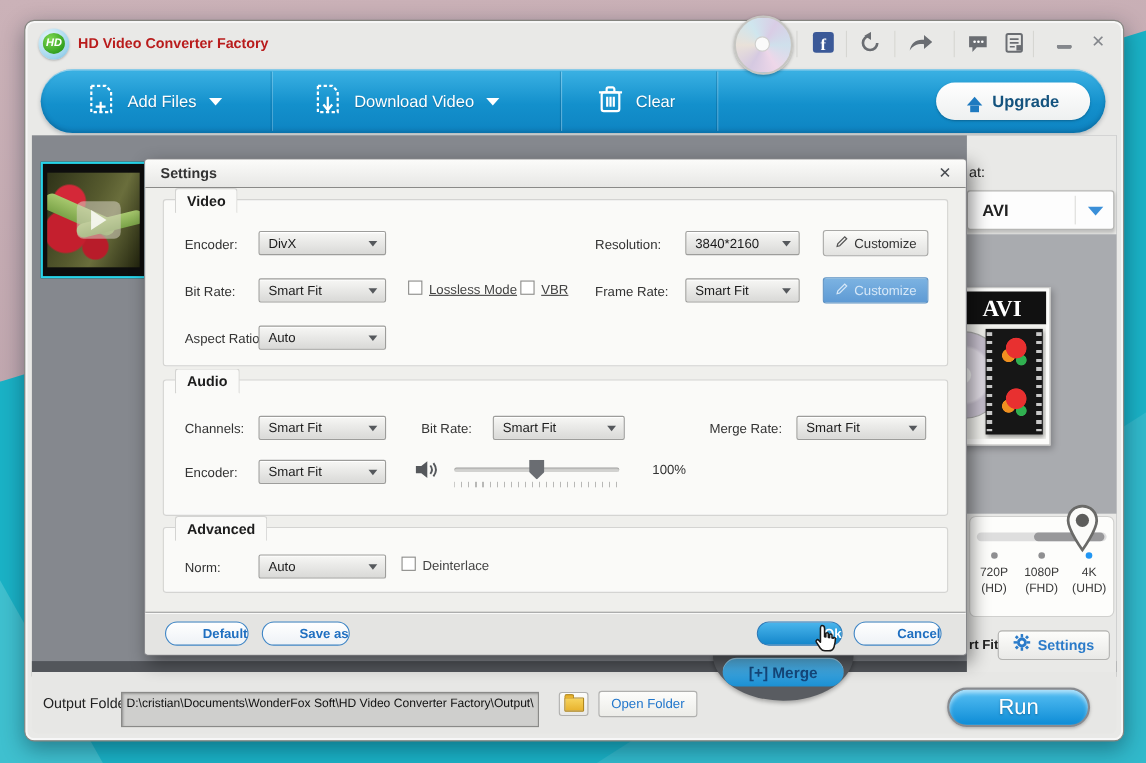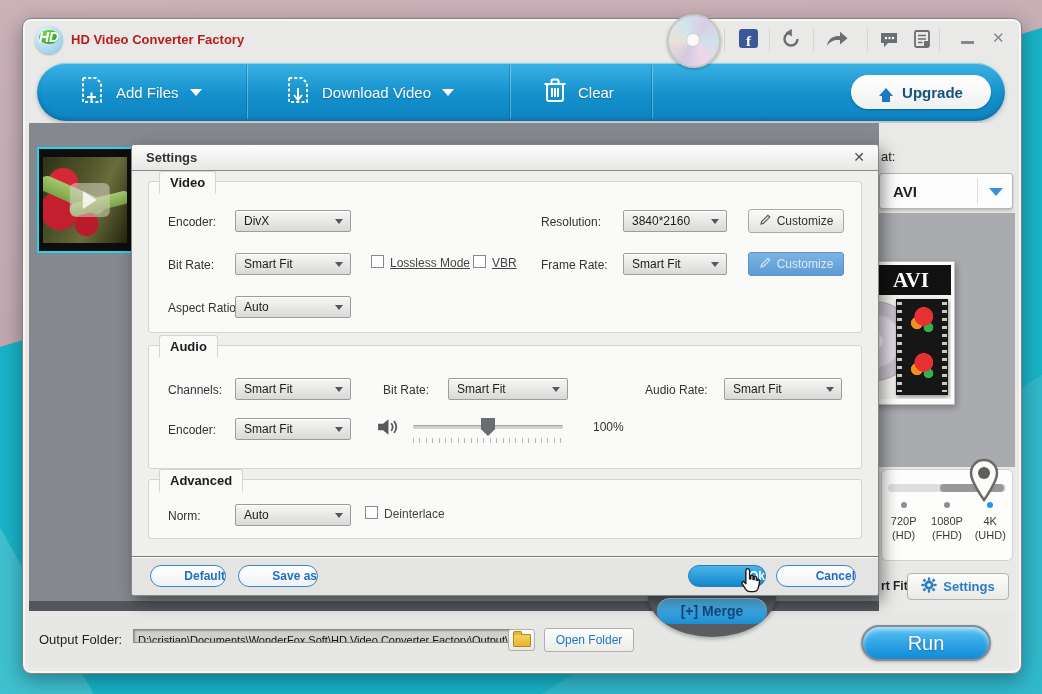--- a/index.html
+++ b/index.html
@@ -17,23 +17,23 @@
   
   .window{left:22px;top:18px;width:998px;height:654px;background:#e9e9e7;
     border:1px solid #84847f;border-radius:9px;
     box-shadow:0 6px 20px rgba(0,25,40,.4), inset 0 0 0 2px rgba(255,255,255,.65);}
 
   
   .titlebar{left:0;top:0;right:0;height:42px;}
   .logo{left:12px;top:7px;width:28px;height:28px;border-radius:50%;
     background:radial-gradient(circle at 35% 30%,#e8f6fc,#9fd4ec 70%,#6db4dc);
     box-shadow:0 1px 2px rgba(0,0,0,.25);}
-  .logo-in{left:4px;top:4px;width:20px;height:14px;border-radius:50%;
+  .logo-in{left:4px;top:4px;width:20px;height:19px;border-radius:50%;
     background:radial-gradient(circle at 35% 30%,#7fd853,#2f9e1c 75%);
-    color:#fff;font-size:14px;font-weight:bold;font-style:italic;
+    color:#fff;font-size:10px;font-weight:bold;font-style:italic;
     display:flex;align-items:center;justify-content:center;}
   .win-title{left:48px;top:13px;font-size:13px;font-weight:600;color:#b91c1c;}
   .disc{left:644px;top:-5px;width:50px;height:50px;border-radius:50%;
     background:conic-gradient(from 30deg,#d9cde5,#cfe0ec,#eed7e9,#d5c9e1,#e9e1d9,#cfe6ee,#d9cde5);
     border:2px solid #c6c6c2;box-shadow:0 1px 3px rgba(0,0,0,.3);z-index:6;}
   .disc::after{content:"";position:absolute;left:17px;top:17px;width:12px;height:12px;
     border-radius:50%;background:#fafafa;border:1px solid #cfcfcd;}
   .tb-sep{top:9px;width:1px;height:24px;background:#d6d6d2;}
   .fb{left:716px;top:10px;width:19px;height:19px;border-radius:3px;background:#3b5998;
     color:#fff;font-family:"Liberation Serif",serif;font-weight:bold;font-size:15px;
@@ -151,21 +151,21 @@
     box-shadow:inset 0 1px 0 #fff;border-radius:0 0 3px 3px;}
   .pill{height:22px;border-radius:11px;background:linear-gradient(#ffffff,#eef2f6);
     border:1px solid #3f86c6;box-sizing:border-box;color:#1f6fc0;font-size:12px;font-weight:bold;
     display:flex;align-items:center;justify-content:flex-end;}
   .pill.primary{background:linear-gradient(#49b5ec,#1486ca);color:#fff;border-color:#2f7ab8;}
   .cursor{left:606px;top:422px;width:26px;height:30px;z-index:40;}
 
   
   .bbar{left:6px;right:6px;bottom:6px;height:56px;background:#e7e7e5;border-radius:0 0 6px 6px;z-index:3;}
   .ob-label{left:10px;top:21px;font-size:13px;color:#222;}
-  .ob-input{left:104px;top:18px;width:380px;height:14px;background:#cfcfcd;border:1px solid #8a8a88;
+  .ob-input{left:81px;top:18px;width:380px;height:32px;background:#cfcfcd;border:1px solid #8a8a88;
     box-sizing:border-box;box-shadow:inset 1px 1px 2px rgba(0,0,0,.28);overflow:hidden;
     font-size:11px;color:#111;line-height:20px;padding:0 4px;white-space:nowrap;}
   .folder-btn{left:479px;top:18px;width:27px;height:22px;border-radius:3px;
     background:linear-gradient(#fdfdfb,#e8e8e6);border:1px solid #b0b0ae;box-sizing:border-box;
     display:flex;align-items:center;justify-content:center;}
   .folder-ico{position:relative;width:16px;height:11px;background:linear-gradient(#f6d35c,#e8b32e);
     border:1px solid #b08820;border-radius:1px;}
   .folder-ico::before{content:"";position:absolute;left:-1px;top:-4px;width:7px;height:3px;
     background:#e8b32e;border:1px solid #b08820;border-bottom:none;border-radius:2px 2px 0 0;}
   .open-folder{left:515px;top:17px;width:90px;height:24px;border-radius:3px;
@@ -441,21 +441,21 @@
         <span class="abs flabel" style="left:19px;top:37px">Channels:</span>
         <div class="abs dd" style="left:86px;top:32px;width:116px">
           <span class="dd-t">Smart Fit</span>
             <span class="dd-a"></span>
         </div>
         <span class="abs flabel" style="left:234px;top:37px">Bit Rate:</span>
         <div class="abs dd" style="left:299px;top:32px;width:120px">
           <span class="dd-t">Smart Fit</span>
             <span class="dd-a"></span>
         </div>
-        <span class="abs flabel" style="left:496px;top:37px">Audio Rate:</span>
+        <span class="abs flabel" style="left:496px;top:37px">Merge Rate:</span>
         <div class="abs dd" style="left:575px;top:32px;width:118px">
           <span class="dd-t">Smart Fit</span>
             <span class="dd-a"></span>
         </div>
 
         <span class="abs flabel" style="left:19px;top:77px">Encoder:</span>
         <div class="abs dd" style="left:86px;top:72px;width:116px">
           <span class="dd-t">Smart Fit</span>
             <span class="dd-a"></span>
         </div>

